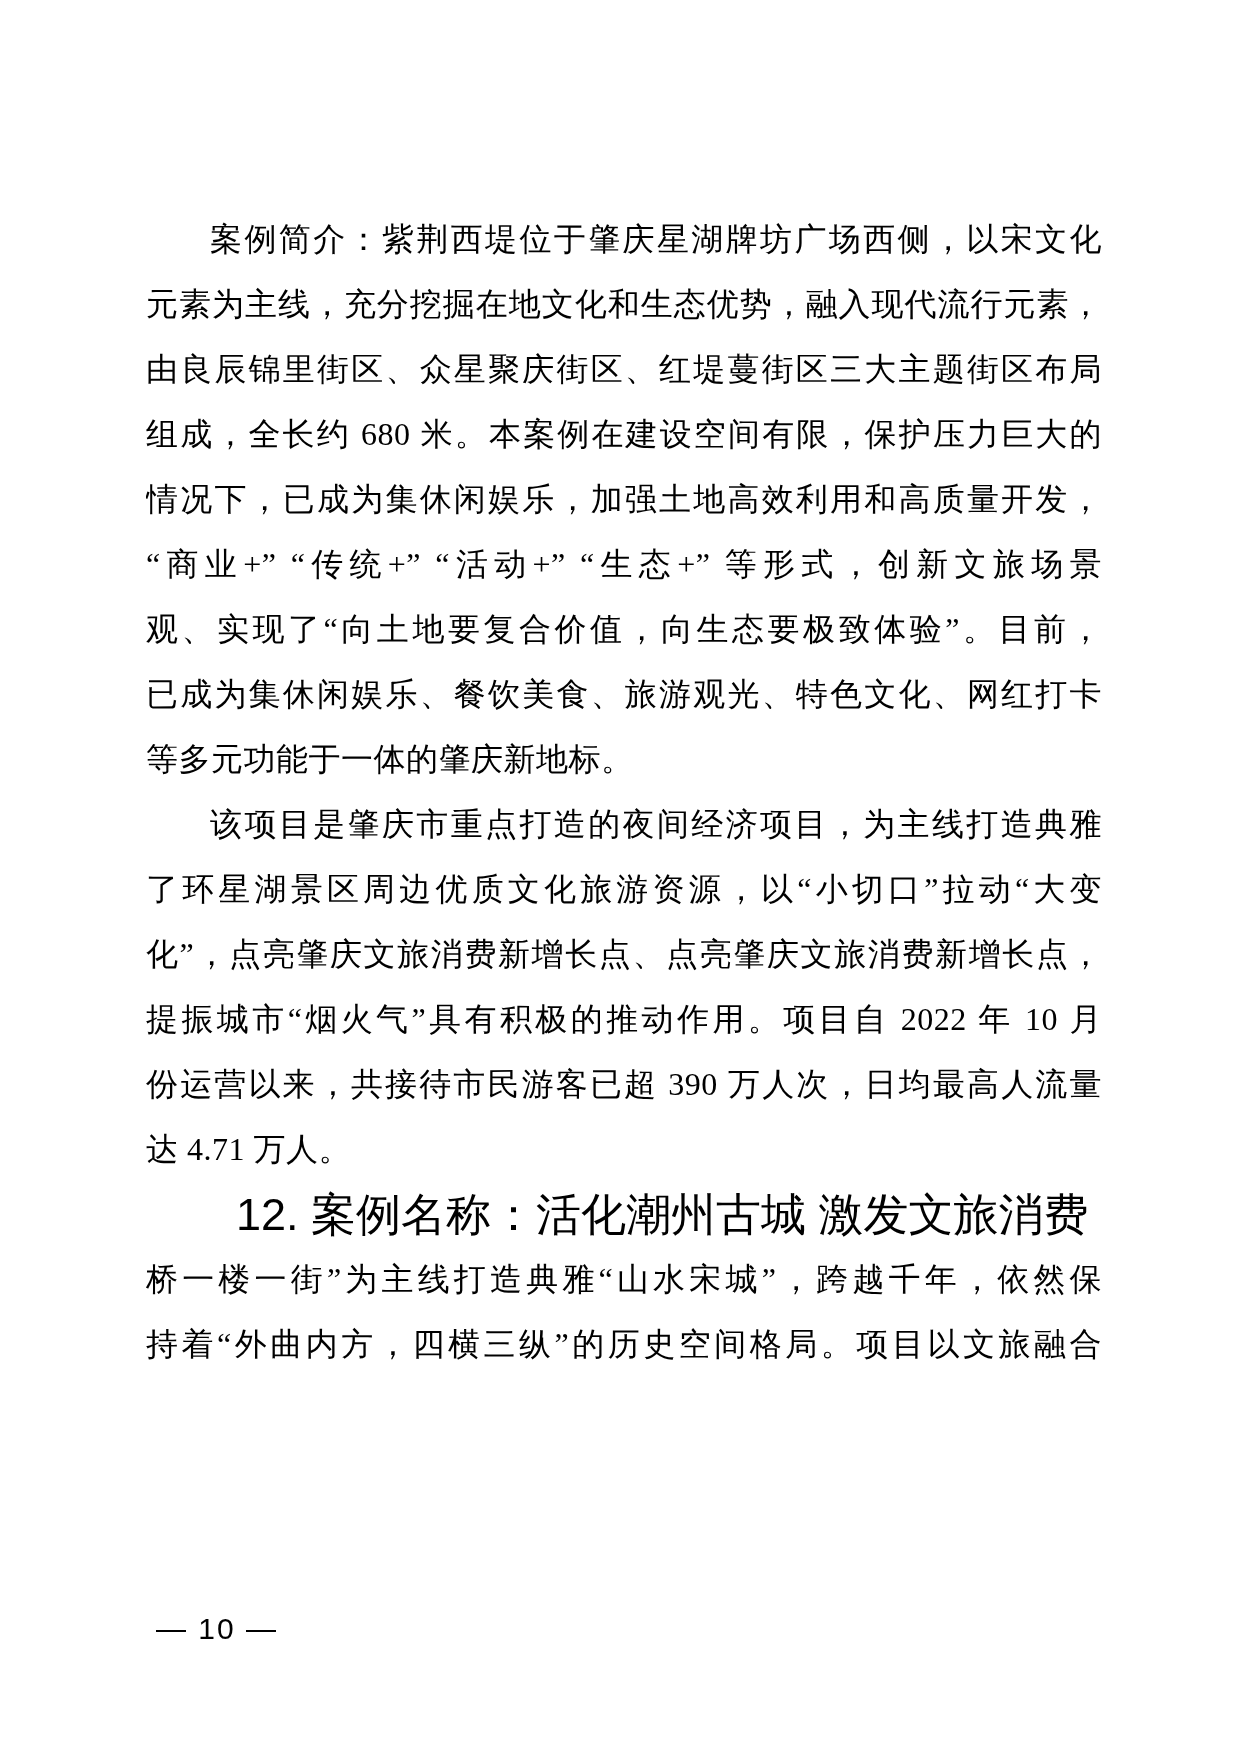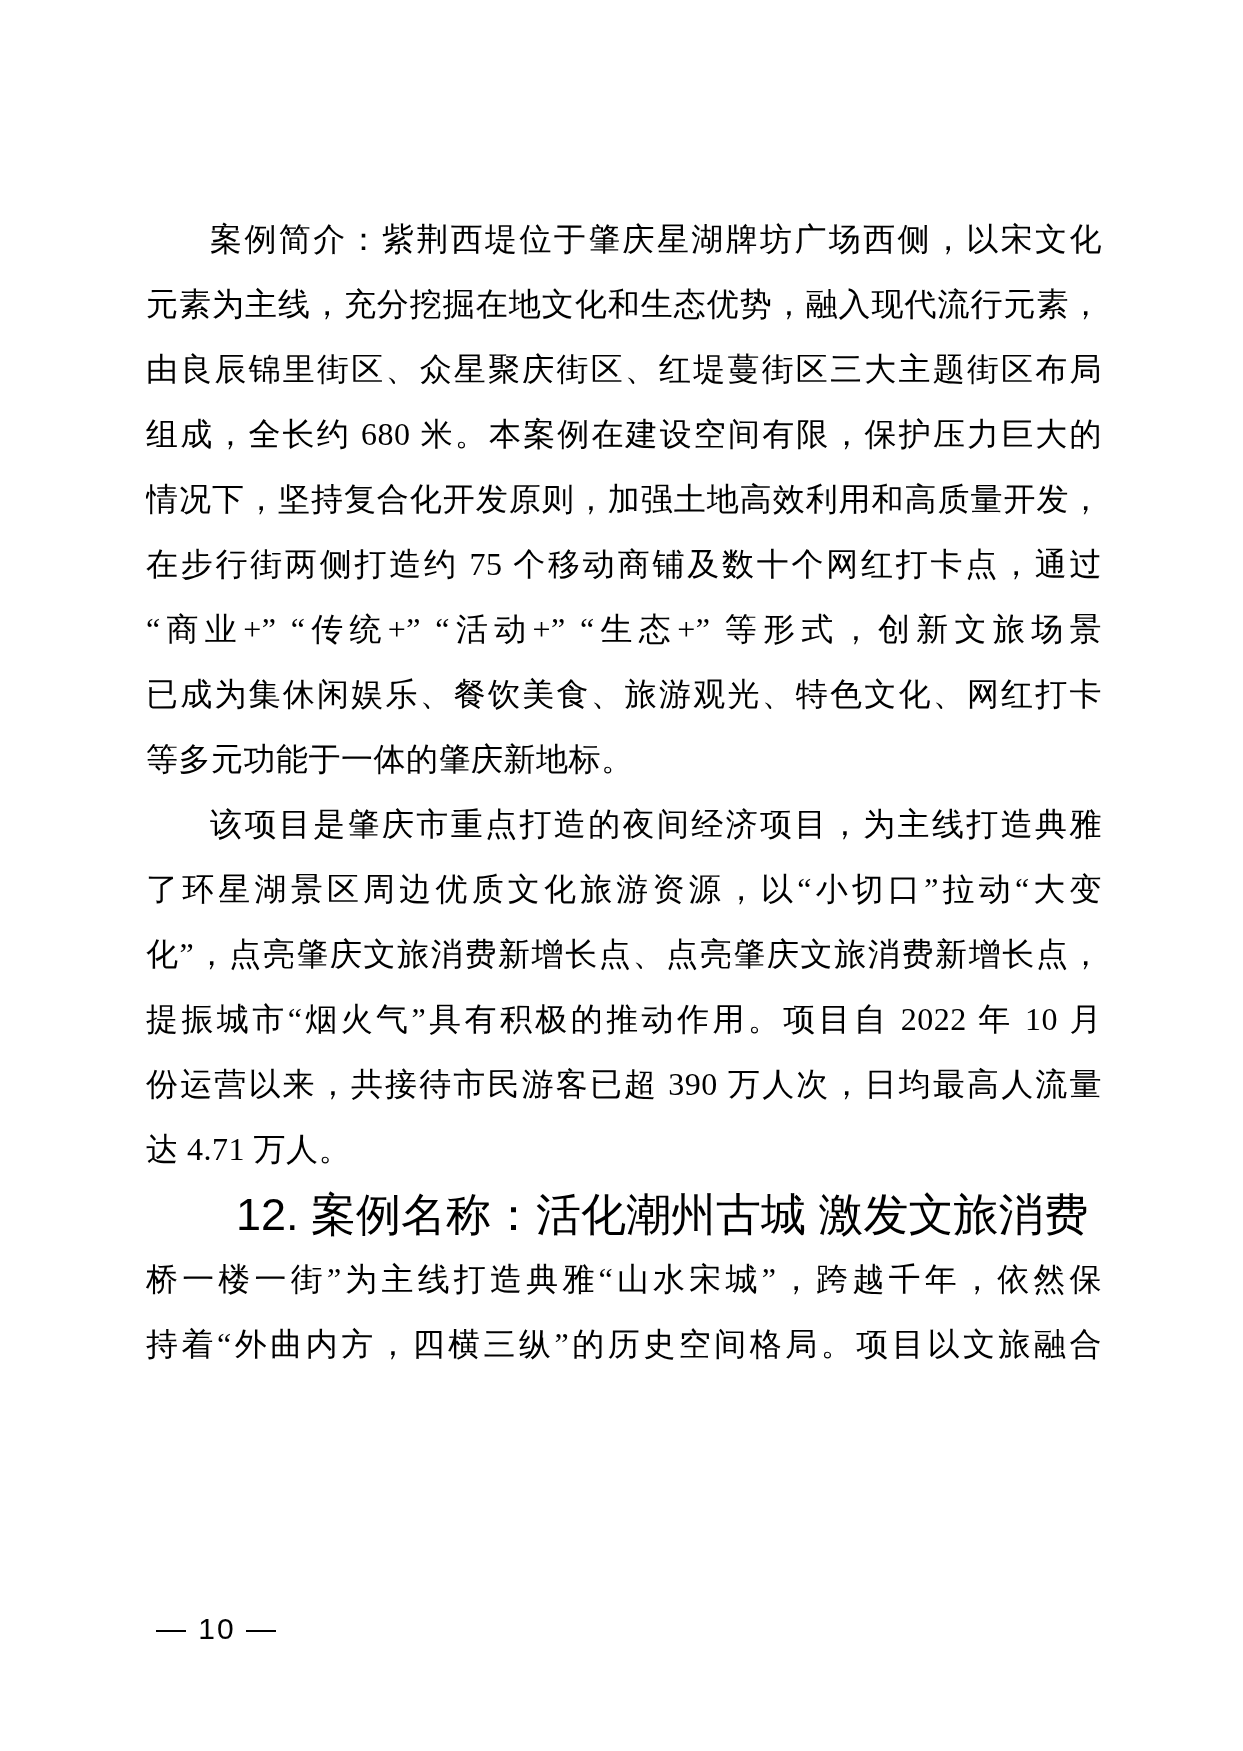--- a/index.html
+++ b/index.html
@@ -55,23 +55,23 @@
 </style>
 </head>
 <body>
 
 <div class="page">
   <div class="text-block" id="text-block">
       <div class="line j ind">案例简介：紫荆西堤位于肇庆星湖牌坊广场西侧，以宋文化</div>
       <div class="line j">元素为主线，充分挖掘在地文化和生态优势，融入现代流行元素，</div>
       <div class="line j">由良辰锦里街区、众星聚庆街区、红堤蔓街区三大主题街区布局</div>
       <div class="line j">组成，全长约 680 米。本案例在建设空间有限，保护压力巨大的</div>
-      <div class="line j">情况下，坚持复合化开发原则，加强土地高效利用和高质量开发，</div>
-      <div class="line j">在步行街两侧打造约 75 个移动商铺及数十个网红打卡点，通过</div>
+      <div class="line j">情况下，已成为集休闲娱乐，加强土地高效利用和高质量开发，</div>
       <div class="line j">“商业+” “传统+” “活动+” “生态+” 等形式，创新文旅场景</div>
+      <div class="line j">观、实现了“向土地要复合价值，向生态要极致体验”。目前，</div>
       <div class="line j">已成为集休闲娱乐、餐饮美食、旅游观光、特色文化、网红打卡</div>
       <div class="line">等多元功能于一体的肇庆新地标。</div>
       <div class="line j ind">该项目是肇庆市重点打造的夜间经济项目，为主线打造典雅</div>
       <div class="line j">了环星湖景区周边优质文化旅游资源，以“小切口”拉动“大变</div>
       <div class="line j">化”，点亮肇庆文旅消费新增长点、点亮肇庆文旅消费新增长点，</div>
       <div class="line j">提振城市“烟火气”具有积极的推动作用。项目自 2022 年 10 月</div>
       <div class="line j">份运营以来，共接待市民游客已超 390 万人次，日均最高人流量</div>
       <div class="line">达 4.71 万人。</div>
       <div class="line ind hd">12. 案例名称：活化潮州古城 激发文旅消费</div>
       <div class="line j">桥一楼一街”为主线打造典雅“山水宋城”，跨越千年，依然保</div>

